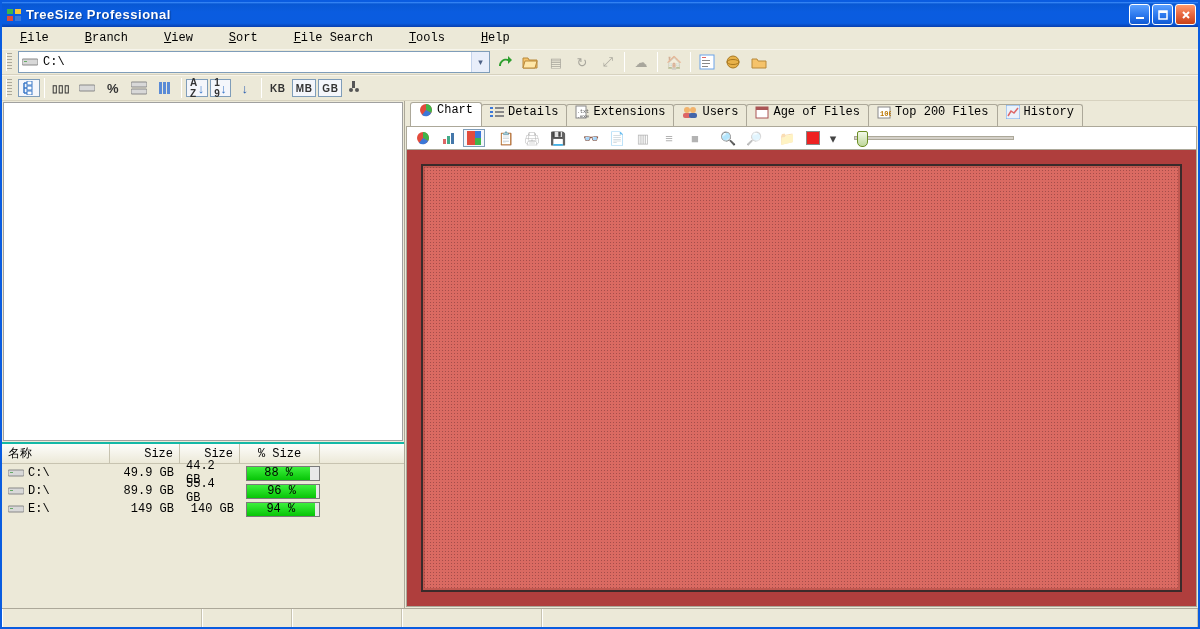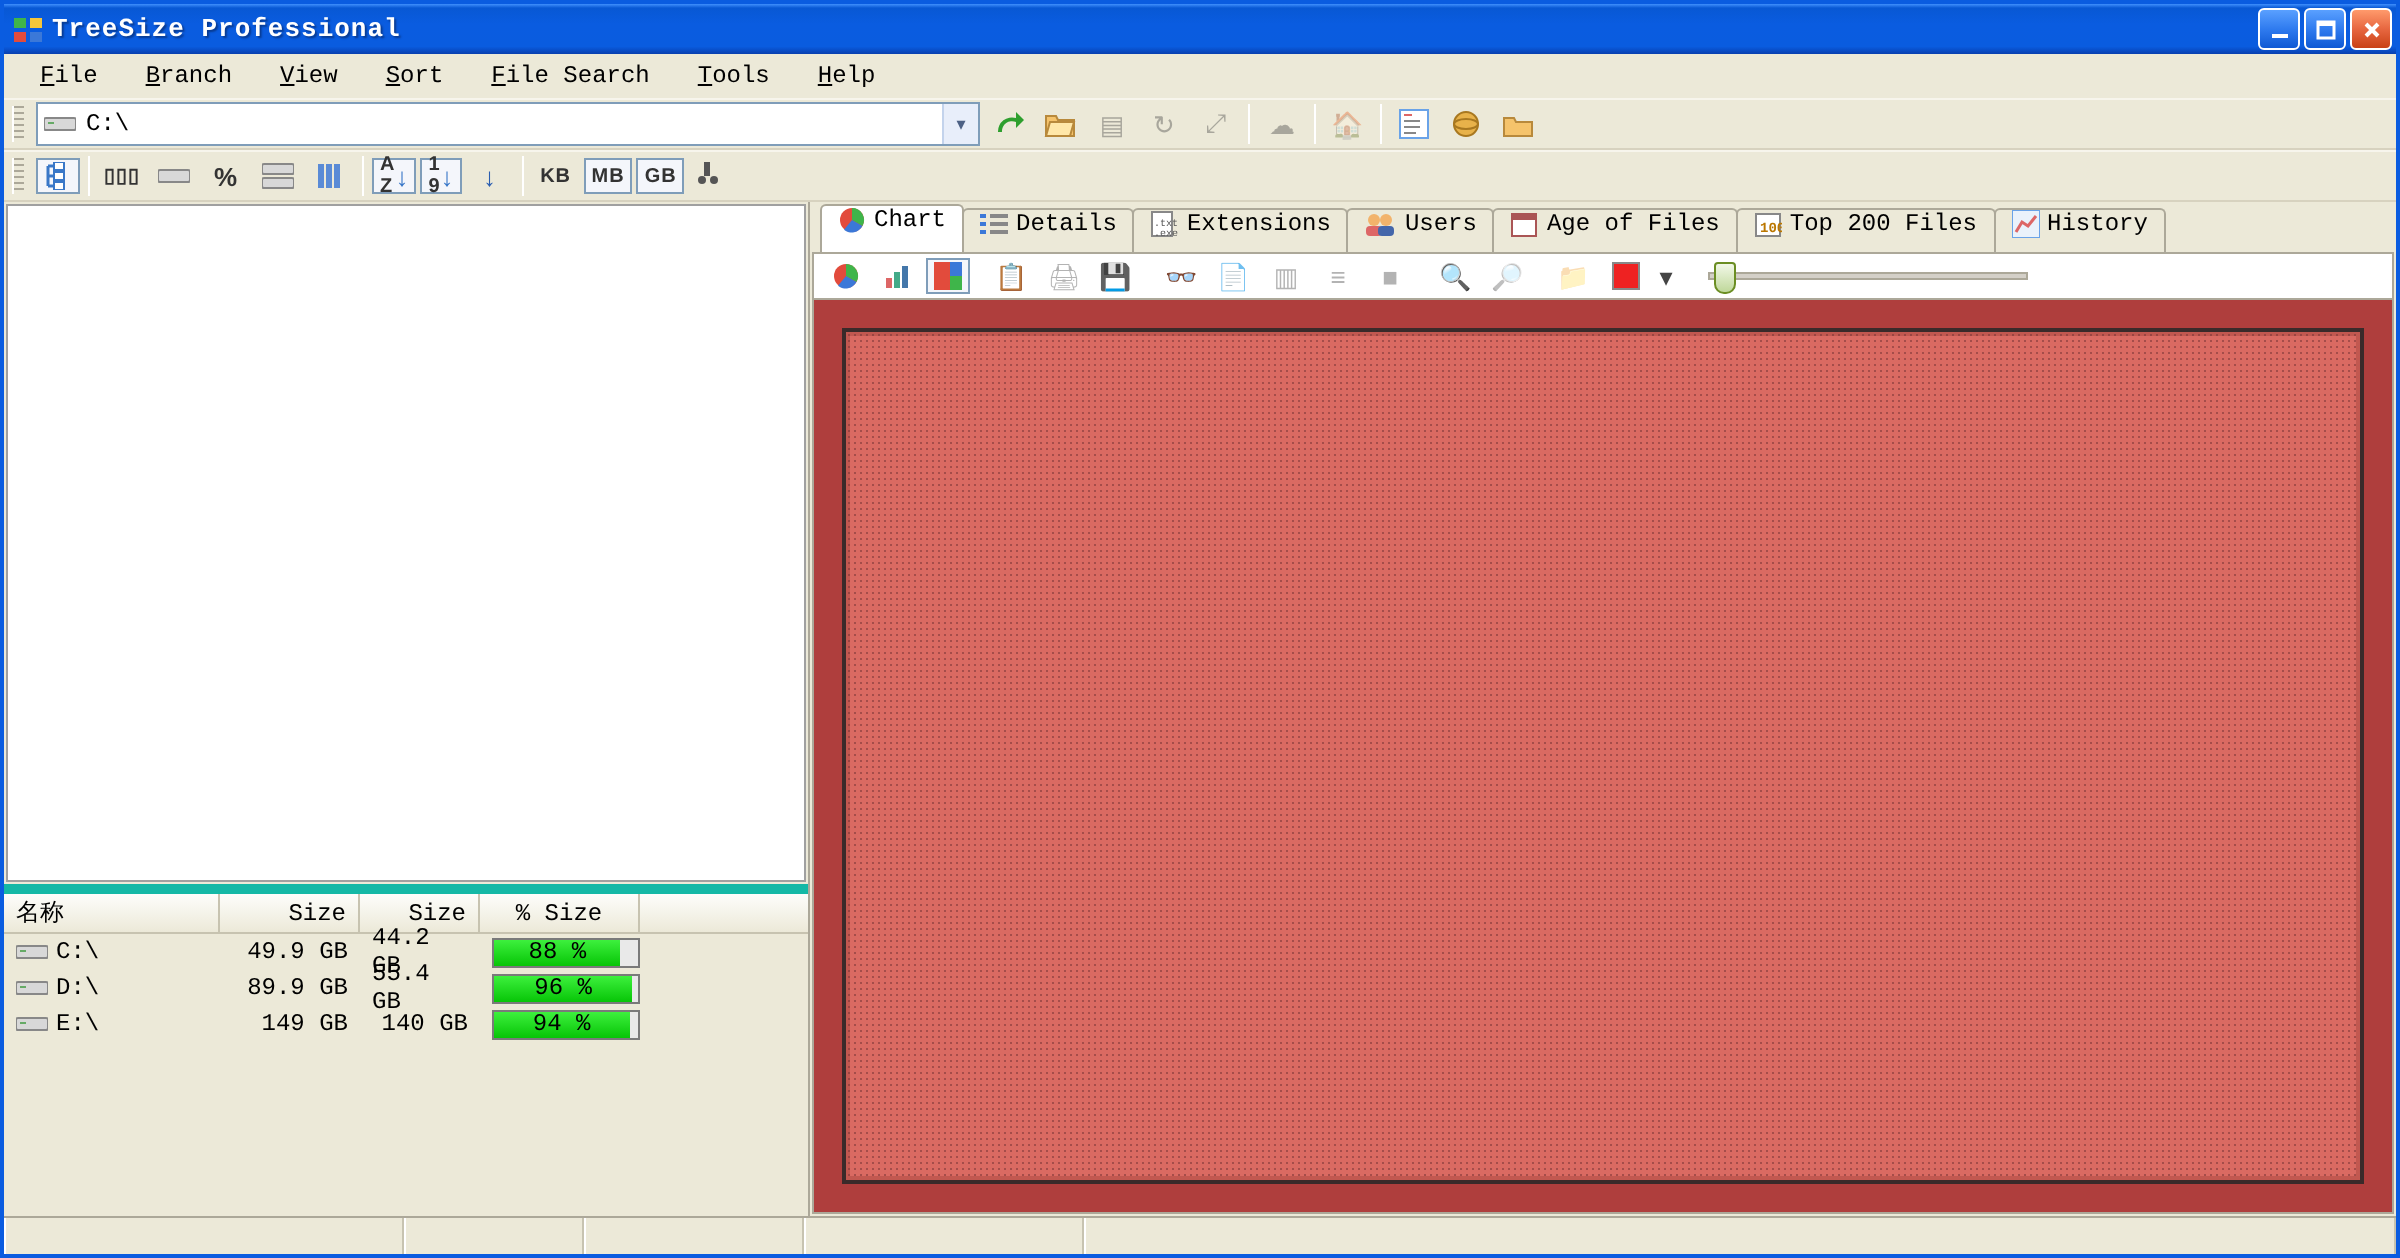--- a/index.html
+++ b/index.html
@@ -1,45 +1,45 @@
 <!DOCTYPE html>
 <html><head>
 <meta charset="utf-8">
 <style>
   html,body{margin:0;padding:0;height:100%;font-family:"SimSun","宋体","MS Sans Serif",Tahoma,sans-serif;font-size:12px;overflow:hidden;background:#ece9d8}
   *{box-sizing:border-box}
   .win{position:absolute;inset:0;border:2px solid #0a5ce0;display:flex;flex-direction:column;overflow:hidden}
   
-  .titlebar{height:25px;background:linear-gradient(to bottom,#3f8ffd 0%,#0858d4 8%,#0a5ce0 40%,#0a5cdf 85%,#083faf 100%);display:flex;align-items:center;padding:4px 2px;color:#fff;font-weight:bold;font-family:Liberation Mono, monospace;text-shadow:1px 1px 1px #083a90;font-size:13px}
+  .titlebar{height:25px;background:linear-gradient(to bottom,#3f8ffd 0%,#0858d4 8%,#0a5ce0 40%,#0a5cdf 85%,#083faf 100%);display:flex;align-items:center;padding:4px 2px;color:#fff;font-weight:bold;font-family:Liberation Sans, sans-serif;text-shadow:1px 1px 1px #083a90;font-size:13px}
   .titlebar .app-icon{width:16px;height:16px;margin:0 4px 0 2px;display:flex;align-items:center;justify-content:center;font-size:12px;text-shadow:none}
   .titlebar .title{flex:1;letter-spacing:.5px}
   .winbtns{display:flex;gap:2px}
   .winbtn{width:21px;height:21px;border:1px solid #fff;border-radius:3px;display:flex;align-items:center;justify-content:center;color:#fff;font-size:11px;font-weight:bold;cursor:default;background:linear-gradient(to bottom,#5aa0ff,#2f7bef 50%,#0f59d4)}
   .winbtn.close{background:linear-gradient(to bottom,#ff9a6c,#e76740 50%,#c94116)}
   
-  .menubar{height:22px;background:#ece9d8;display:flex;align-items:center;padding:0 6px;gap:0}
+  .menubar{height:22px;background:#ece9d8;display:flex;align-items:center;padding:0 6px;gap:12px}
   .menuitem{font-family:"Courier New",monospace;font-size:12px;padding:2px 12px;cursor:default}
   .menuitem .u{text-decoration:underline}
   
   .tbar-row{background:#ece9d8;display:flex;align-items:center;height:26px;padding:0 4px;gap:2px;border-top:1px solid #f7f5ec;border-bottom:1px solid #d7d2bf}
   .grip{width:6px;height:18px;background:repeating-linear-gradient(to bottom,#aca899 0 1px,transparent 1px 3px);margin-right:4px;border-left:1px solid #fff}
   .addr-combo{display:flex;align-items:center;height:22px;width:472px;border:1px solid #7f9db9;background:#fff}
   .addr-combo .drv-icon{width:22px;display:flex;align-items:center;justify-content:center;color:#666}
   .addr-combo .addr-text{flex:1;font-family:"Courier New",monospace;font-size:12px;padding:0 2px}
   .addr-combo .dd{width:18px;height:100%;display:flex;align-items:center;justify-content:center;background:#e8eefa;border-left:1px solid #c3d3ec;color:#4d6185;font-size:9px}
   .tbtn{width:24px;height:22px;display:flex;align-items:center;justify-content:center;cursor:default;color:#444;font-size:13px}
   .tbtn.disabled{opacity:.4}
   .sep{width:1px;height:20px;background:#c7c3b0;margin:0 2px;border-right:1px solid #fff}
   .tbtn .txt{font:bold 10px Arial;color:#333;letter-spacing:.5px}
   .tbtn.boxed{border:1px solid #7f9db9;background:#f4f6fb;width:auto;padding:0 3px;height:18px}
   
   .body{flex:1;display:flex;overflow:hidden;background:#ece9d8}
   .left{width:403px;display:flex;flex-direction:column;border-right:1px solid #aca899}
   .tree-area{flex:1;background:#fff;border:1px solid #a0a0a0;margin:1px}
-  .drive-grid{height:166px;background:#ece9d8;border-top:5px solid #14b8a6;display:flex;flex-direction:column;overflow:hidden}
+  .drive-grid{height:166px;background:#ece9d8;border-top:2px solid #14b8a6;display:flex;flex-direction:column;overflow:hidden}
   .dg-head{height:20px;background:linear-gradient(#fdfdfb,#ece9d8);display:flex;border-bottom:1px solid #c7c3b0}
   .dg-head .hc{border-right:1px solid #c7c3b0;font:12px "Courier New",monospace;display:flex;align-items:center;padding:0 6px}
   .dg-rows{flex:1;background:#ece9d8;display:flex;flex-direction:column}
   .dg-row{height:18px;display:flex;align-items:center;font:12px "Courier New",monospace}
   .dg-row .c{display:flex;align-items:center;padding:0 6px}
   .dg-row .c.name{gap:4px}
   .pfree{display:flex;width:76px}
   .pfree .bar{flex:1;height:15px;border:1px solid #7a7a7a;background:#e9e9e9;position:relative;overflow:hidden}
   .pfree .fill{position:absolute;left:0;top:0;bottom:0;background:linear-gradient(#3df03d,#07c507);display:flex;align-items:center;justify-content:center;color:#000}
   .right{flex:1;display:flex;flex-direction:column;margin:1px}

